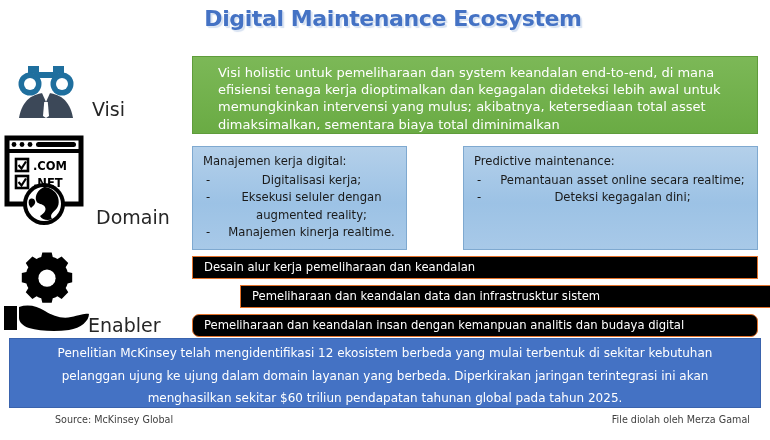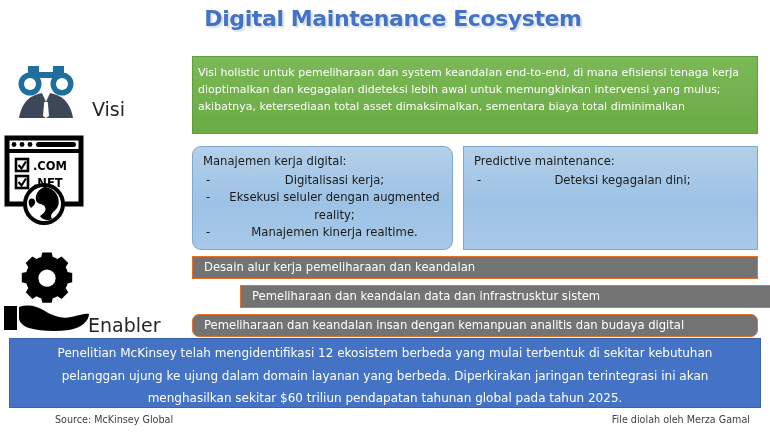--- a/index.html
+++ b/index.html
@@ -60,39 +60,39 @@
 
   
   .box {
     position: absolute;
     box-sizing: border-box;
   }
   #green-box {
     left: 192px; top: 56px; width: 566px; height: 78px;
     background: linear-gradient(180deg, #7cb857 0%, #6aab44 100%);
     border: 1px solid #5f9c3b;
-    padding: 7px 11px 0 5px;
+    padding: 7px 11px 0 25px;
     color: #ffffff;
     font-family: "DejaVu Sans", sans-serif;
-    font-size: 11px;
+    font-size: 13px;
     line-height: 17.2px;
   }
 
   .bluebox {
     top: 146px;
     height: 104px;
     background: linear-gradient(180deg, #b4d0ea 0%, #9cc2e5 55%, #a8c9e8 100%);
     border: 1px solid #7fa9d0;
     padding: 6px 8px 0 10px;
     color: #1a1a1a;
     font-family: "DejaVu Sans", sans-serif;
     font-size: 11.6px;
     line-height: 17.6px;
   }
-  #blue-box-left  { left: 192px; width: 261px; border-radius: 9px; }
+  #blue-box-left  { left: 192px; width: 215px; }
   #blue-box-right { left: 463px; width: 295px; }
 
   .bluebox .heading { display: block; margin-bottom: 1px; }
   .bluebox ul {
     margin: 0;
     padding: 0;
     list-style: none;
     text-align: center;
   }
   .bluebox li {
@@ -104,21 +104,21 @@
     position: absolute;
     left: 3px;
     top: 0;
   }
 
   .orangebar {
     position: absolute;
     left: 192px;
     width: 566px;
     height: 23px;
-    background: #737373;
+    background: #000000;
     border: 1px solid #e3712a;
     box-sizing: border-box;
     color: #ffffff;
     font-family: "DejaVu Sans", sans-serif;
     font-size: 11.6px;
     line-height: 21px;
     padding-left: 11px;
     white-space: nowrap;
     overflow: hidden;
   }
@@ -210,20 +210,21 @@
         <rect x="14" y="44" width="12" height="12" fill="none" stroke="#000000" stroke-width="2.6"></rect>
         <path d="M16.5 50 L19.5 53.5 L24 46.5" fill="none" stroke="#000000" stroke-width="2.2"></path>
         <text x="31" y="54.5" font-family="DejaVu Sans, sans-serif" font-size="11.5" font-weight="bold" fill="#000000">.NET</text>
 
         <circle cx="42" cy="72" r="21" fill="#000000"></circle>
         <circle cx="42" cy="72" r="17" fill="#ffffff"></circle>
         <path d="M42 55 C36 58 33 63 34 68 C35 73 41 71 43 75 C45 79 41 82 38 84 C40 88 46 89 50 87 C47 82 52 80 55 76 C58 72 57 64 53 60 C49 56 45 55 42 55 Z" fill="#000000"></path>
         <path d="M27 68 C29 66 32 66 33 69 C34 72 31 74 29 76 C27 74 26 71 27 68 Z" fill="#000000"></path>
       </svg>
     </div>
+    <div class="iconlabel">Domain</div>
   </div>
 
   <div class="iconrow" id="row-enabler">
     <div class="iconbox">
       <svg width="90" height="92" viewBox="0 0 90 92" aria-hidden="true">
 
         <g transform="translate(46,30)">
           <path d="M-6.5,-30 H6.5 L8,-23.5 A24,24 0 0 1 14.5,-20.8 L20.3,-24.4 L29.5,-15.2 L25.9,-9.4 A24,24 0 0 1 28.6,-2.9 L35,-1.4 V11.6 L28.6,13.1 A24,24 0 0 1 25.9,19.6 L29.5,25.4 L20.3,34.6 L14.5,31 A24,24 0 0 1 8,33.7 L6.5,40 H-6.5 L-8,33.7 A24,24 0 0 1 -14.5,31 L-20.3,34.6 L-29.5,25.4 L-25.9,19.6 A24,24 0 0 1 -28.6,13.1 L-35,11.6 V-1.4 L-28.6,-2.9 A24,24 0 0 1 -25.9,-9.4 L-29.5,-15.2 L-20.3,-24.4 L-14.5,-20.8 A24,24 0 0 1 -8,-23.5 Z" fill="#000000" transform="scale(0.72)"></path>
           <circle cx="0" cy="4.2" r="8.6" fill="#ffffff"></circle>
         </g>
@@ -245,20 +246,21 @@
     <ul>
       <li>Digitalisasi kerja;</li>
       <li>Eksekusi seluler dengan augmented reality;</li>
       <li>Manajemen kinerja realtime.</li>
     </ul>
   </div>
 
   <div class="box bluebox" id="blue-box-right">
     <span class="heading">Predictive maintenance:</span>
     <ul>
+      <li>Pemantauan asset online secara realtime;</li>
       <li>Deteksi kegagalan dini;</li>
     </ul>
   </div>
 
   <div class="orangebar" id="orange-1">Desain alur kerja pemeliharaan dan keandalan</div>
   <div class="orangebar" id="orange-2">Pemeliharaan dan keandalan data dan infrastrusktur sistem</div>
   <div class="orangebar" id="orange-3">Pemeliharaan dan keandalan insan dengan kemanpuan analitis dan budaya digital</div>
 
   <div id="footer-note">Penelitian McKinsey telah mengidentifikasi 12 ekosistem berbeda yang mulai terbentuk di sekitar kebutuhan pelanggan ujung ke ujung dalam domain layanan yang berbeda.  Diperkirakan jaringan terintegrasi ini akan menghasilkan sekitar $60 triliun pendapatan tahunan global pada tahun 2025.</div>
 

